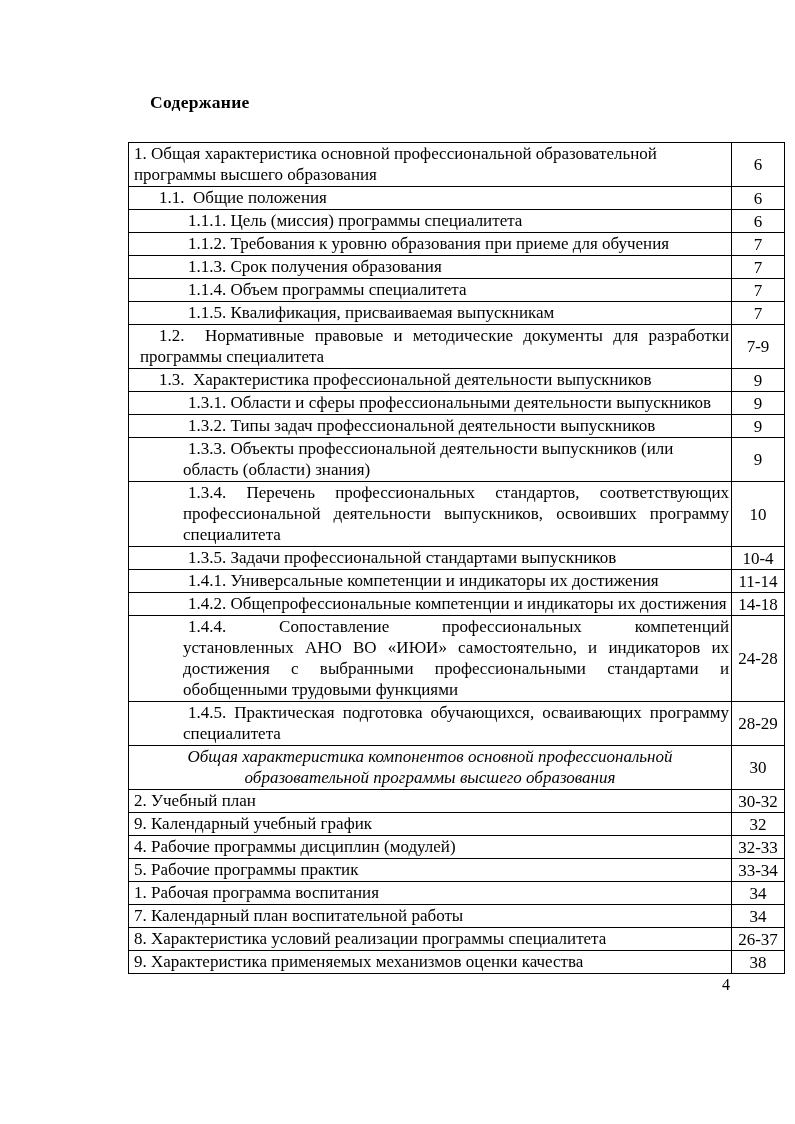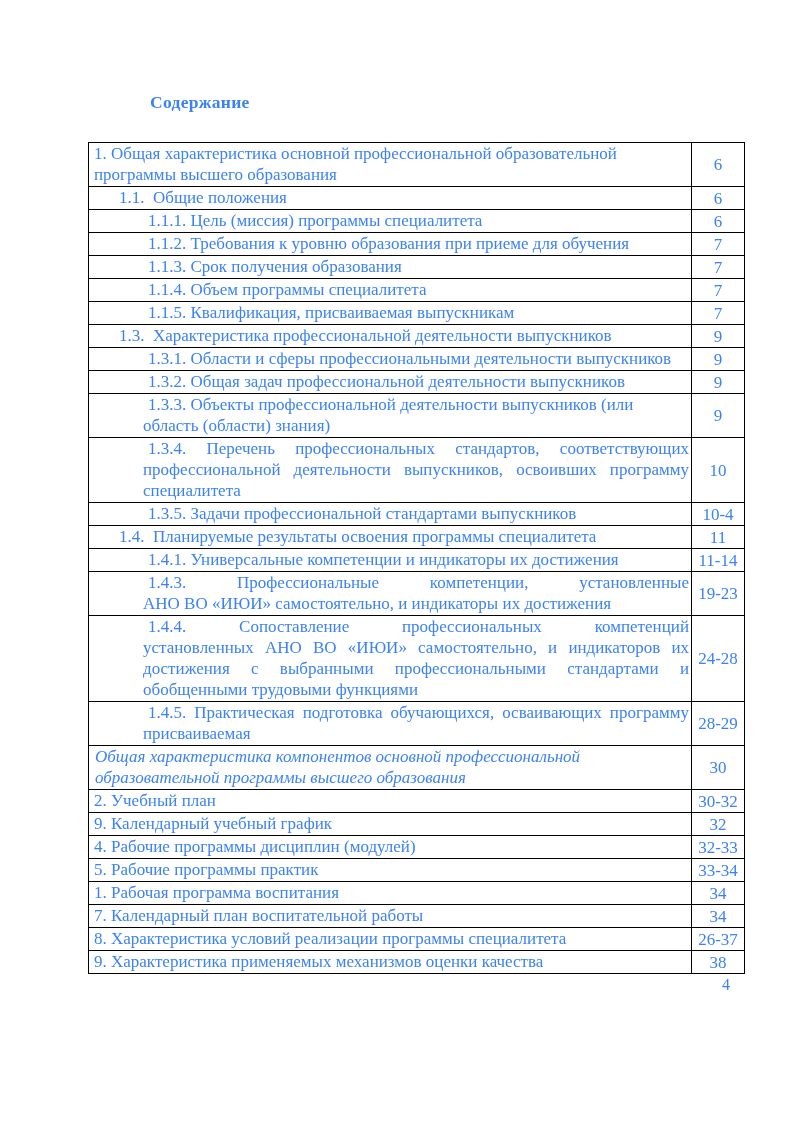--- a/index.html
+++ b/index.html
@@ -5,60 +5,62 @@
   html, body {
     margin: 0;
     padding: 0;
     background: #ffffff;
   }
   .page {
     position: relative;
     width: 795px;
     height: 1124px;
     background: #ffffff;
-    color: #3b82f6;
+    color: #000000;
     font-family: "Liberation Serif", "DejaVu Serif", serif;
     overflow: hidden;
   }
   .content {
     padding: 92px 50px 0 88px;
   }
   .doc-title {
     margin: 0 0 0 62px;
     font-size: 17.5px;
     line-height: 21px;
     font-weight: bold;
     letter-spacing: 0.3px;
   }
   table.toc {
     margin-top: 29px;
     border-collapse: collapse;
     table-layout: fixed;
     width: 657px;
     font-size: 17px;
     line-height: 21px;
+    margin-left: 40px;
   }
   table.toc td {
     border: 1px solid #000000;
     padding: 0 2px 1px 2px;
     vertical-align: top;
     overflow: hidden;
   }
   table.toc td.pages {
     width: 50px;
     text-align: center;
     vertical-align: middle;
     padding: 0 1px;
   }
   .entry { text-indent: 0; }
   .lv0 { padding-left: 3px; }
   .lv1 { padding-left: 9px; text-indent: 19px; }
   .lv2 { padding-left: 52px; text-indent: 5px; }
   .justify { text-align: justify; }
   .center-italic {
+    text-align: center;
     font-style: italic;
     padding: 0 4px;
     text-indent: 0;
   }
   .page-number {
     width: 657px;
     margin-top: 1px;
     padding-right: 15px;
     box-sizing: border-box;
     text-align: right;
@@ -118,38 +120,44 @@
     <td class="pages">7</td>
   </tr>
 
   <tr>
     <td>
       <div class="entry lv2">1.1.5. Квалификация, присваиваемая выпускникам</div>
     </td>
     <td class="pages">7</td>
   </tr>
 
+  <tr>
+    <td>
+      <div class="entry lv1 justify">1.2.&nbsp; Нормативные правовые и методические документы для разработки программы специалитета</div>
+    </td>
+    <td class="pages">7-9</td>
+  </tr>
 
   <tr>
     <td>
       <div class="entry lv1">1.3.&nbsp; Характеристика профессиональной деятельности выпускников</div>
     </td>
     <td class="pages">9</td>
   </tr>
 
   <tr>
     <td>
       <div class="entry lv2">1.3.1. Области и сферы профессиональными деятельности выпускников</div>
     </td>
     <td class="pages">9</td>
   </tr>
 
   <tr>
     <td>
-      <div class="entry lv2">1.3.2. Общая задач профессиональной деятельности выпускников</div>
+      <div class="entry lv2">1.3.2. Типы задач профессиональной деятельности выпускников</div>
     </td>
     <td class="pages">9</td>
   </tr>
 
   <tr>
     <td>
       <div class="entry lv2">1.3.3. Объекты профессиональной деятельности выпускников (или область (области) знания)</div>
     </td>
     <td class="pages">9</td>
   </tr>
@@ -161,52 +169,46 @@
     <td class="pages">10</td>
   </tr>
 
   <tr>
     <td>
       <div class="entry lv2">1.3.5. Задачи профессиональной стандартами выпускников</div>
     </td>
     <td class="pages">10-4</td>
   </tr>
 
-  <tr>
-    <td>
-      <div class="entry lv1">1.4.&nbsp; Планируемые результаты освоения программы специалитета</div>
-    </td>
-    <td class="pages">11</td>
-  </tr>
 
   <tr>
     <td>
       <div class="entry lv2">1.4.1. Универсальные компетенции и индикаторы их достижения</div>
     </td>
     <td class="pages">11-14</td>
   </tr>
 
-
-  <tr>
-    <td>
-      <div class="entry lv2 justify">1.4.3. Профессиональные компетенции, установленные АНО&nbsp;ВО&nbsp;«ИЮИ»&nbsp;самостоятельно, и индикаторы их достижения</div>
-    </td>
-    <td class="pages">19-23</td>
-  </tr>
+  <tr>
+    <td>
+      <div class="entry lv2 justify">1.4.2. Общепрофессиональные компетенции и индикаторы их достижения</div>
+    </td>
+    <td class="pages">14-18</td>
+  </tr>
+
 
   <tr>
     <td>
       <div class="entry lv2 justify">1.4.4. Сопоставление профессиональных компетенций установленных&nbsp;АНО&nbsp;ВО&nbsp;«ИЮИ» самостоятельно, и индикаторов их достижения с выбранными профессиональными стандартами и обобщенными трудовыми функциями</div>
     </td>
     <td class="pages">24-28</td>
   </tr>
 
   <tr>
     <td>
-      <div class="entry lv2 justify">1.4.5. Практическая подготовка обучающихся, осваивающих программу присваиваемая</div>
+      <div class="entry lv2 justify">1.4.5. Практическая подготовка обучающихся, осваивающих программу специалитета</div>
     </td>
     <td class="pages">28-29</td>
   </tr>
 
   <tr>
     <td>
       <div class="entry center-italic">Общая характеристика компонентов основной профессиональной образовательной программы высшего образования</div>
     </td>
     <td class="pages">30</td>
   </tr>

